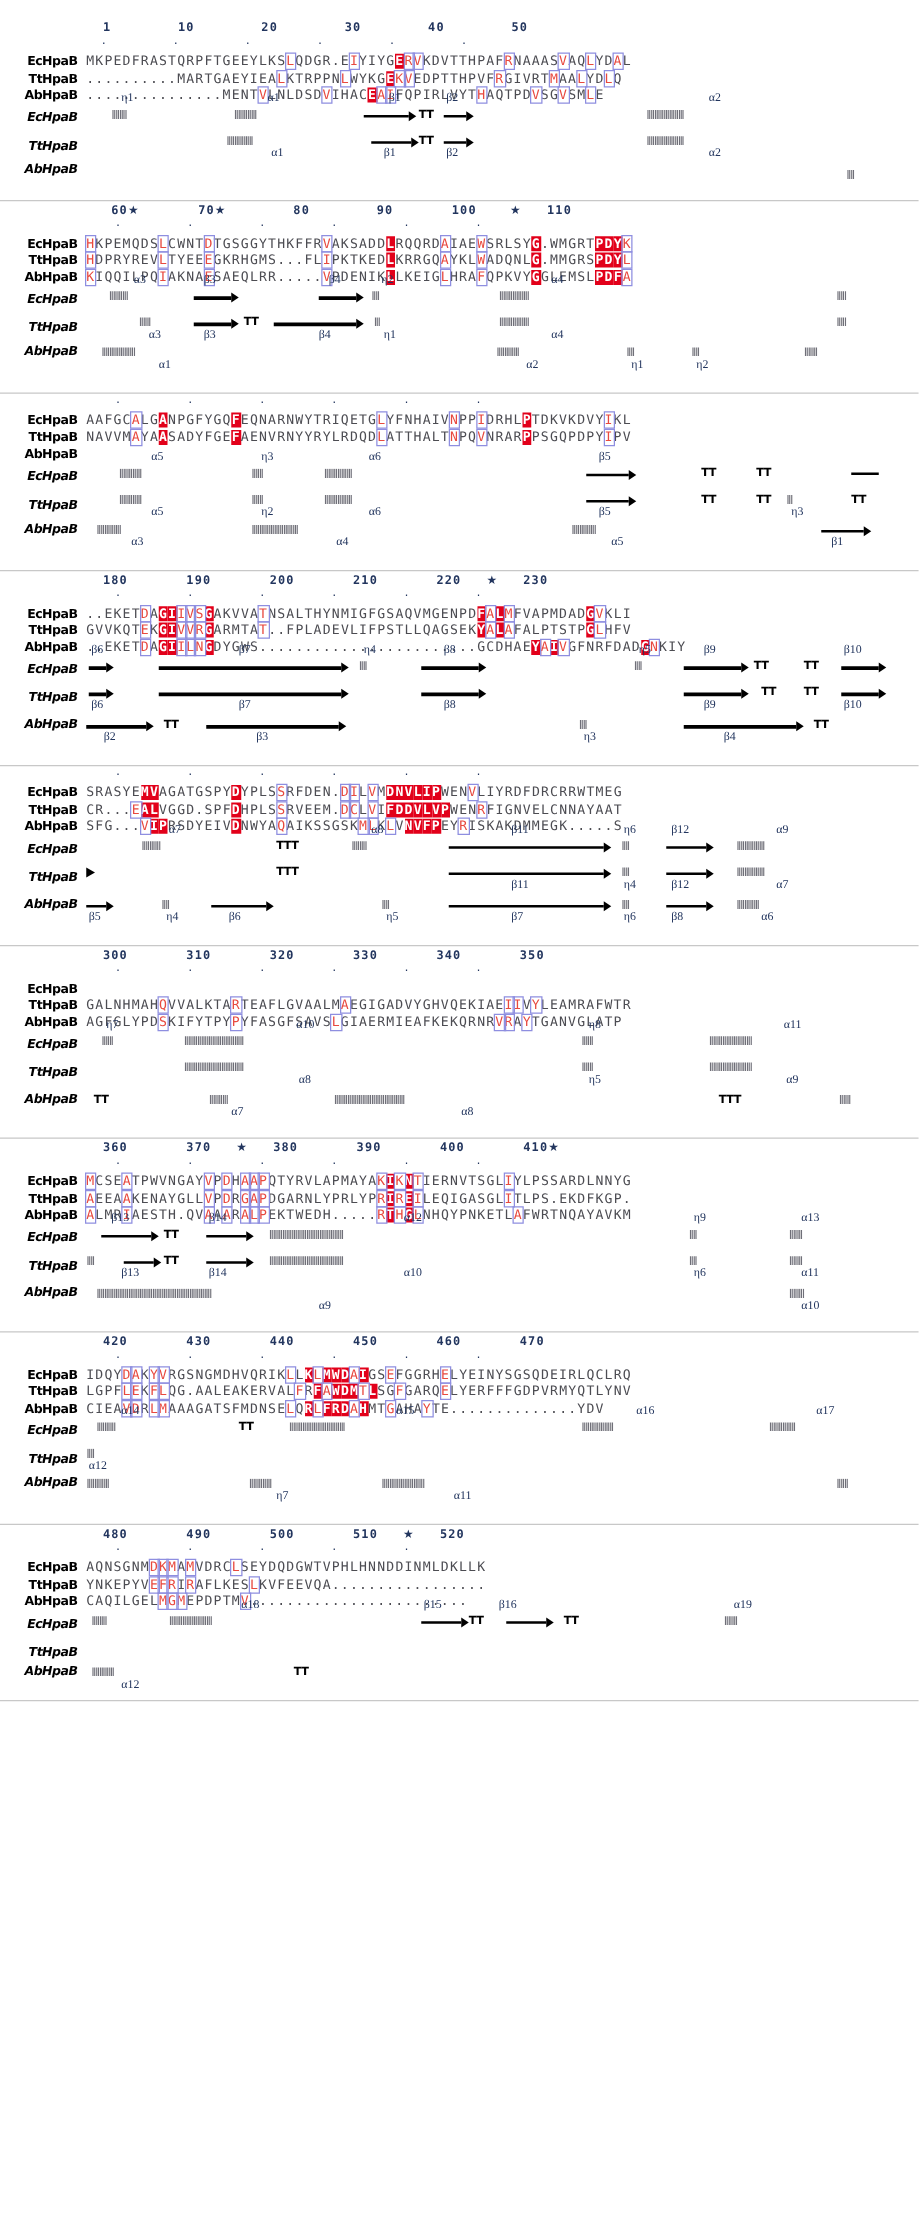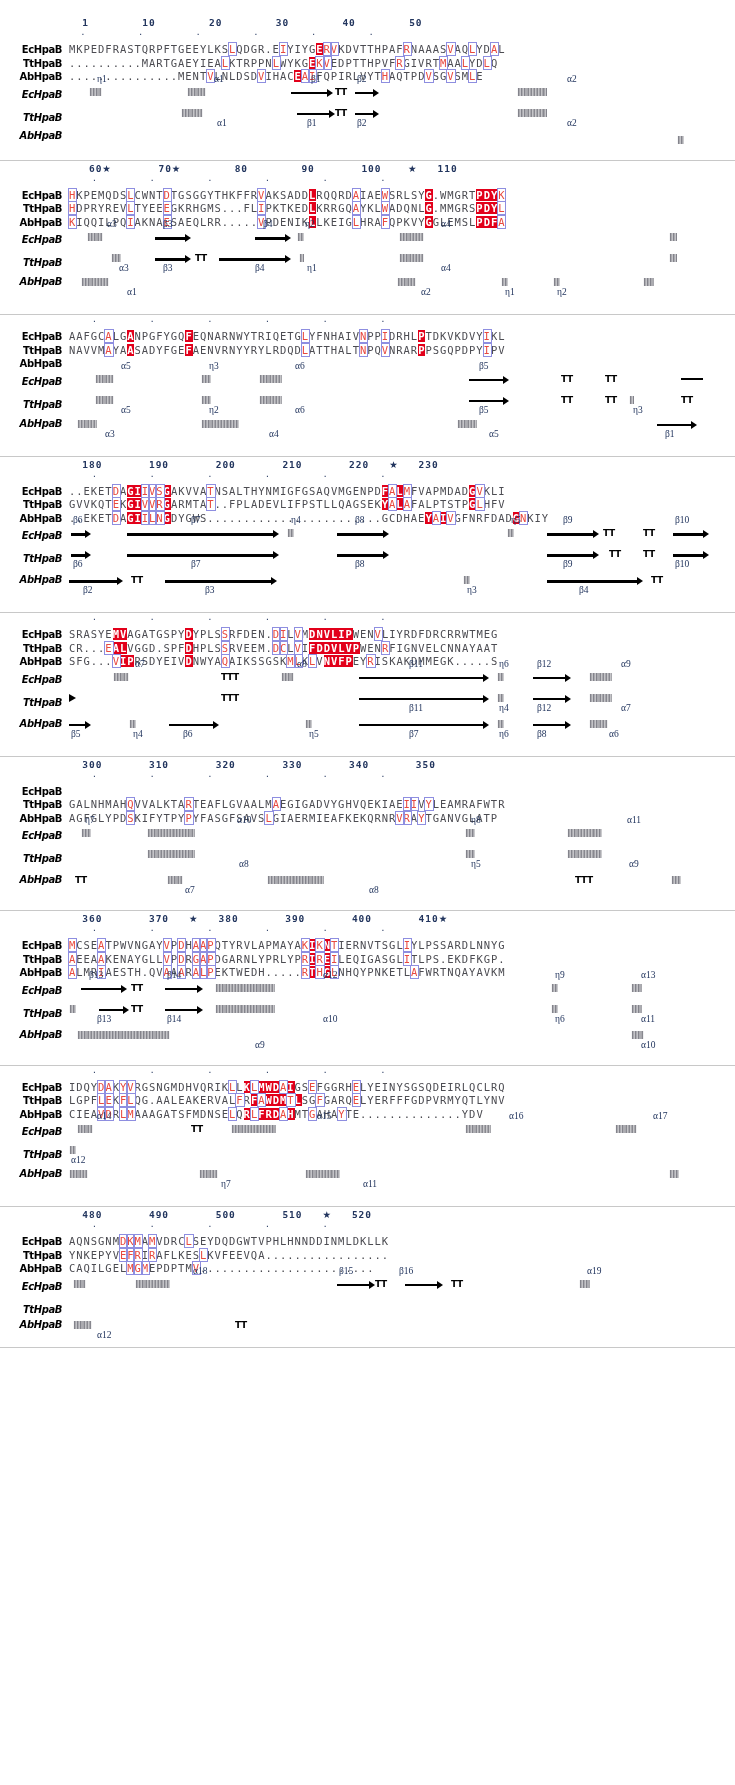--- a/index.html
+++ b/index.html
@@ -654,20 +654,24 @@
         <div class="helix" style="left:562px;top:4px;width:48px;">llllllll</div>
         <div class="ssname" style="left:572px;top:13px;">α10</div>
       </div>
     </div>
   </div>
 
   <div class="block">
     <div class="rule"></div>
     <div class="row">
       <div class="label"></div>
+      <div class="ruler">  420       430       440       450       460       470</div>
+    </div>
+    <div class="row">
+      <div class="label"></div>
       <div class="tickline">    .         .         .         .         .         .</div>
     </div>
 
     <div class="row seq">
       <div class="label">EcHpaB</div>
       <div class="seqline">IDQY<span class="sim boxs">D</span><span class="sim boxs">A</span>K<span class="sim boxs">Y</span><span class="sim boxs">V</span>RGSNGMDHVQRIK<span class="sim boxs">L</span>L<span class="ident">K</span><span class="sim boxs">L</span><span class="ident">M</span><span class="ident">W</span><span class="ident">D</span><span class="sim boxs">A</span><span class="ident">I</span>GS<span class="sim boxs">E</span>FGGRH<span class="sim boxs">E</span>LYEINYSGSQDEIRLQCLRQ</div>
     </div>
     <div class="row seq">
       <div class="label">TtHpaB</div>
       <div class="seqline">LGPF<span class="sim boxs">L</span><span class="sim boxs">E</span>K<span class="sim boxs">F</span><span class="sim boxs">L</span>QG.AALEAKERVAL<span class="sim boxs">F</span>R<span class="ident">F</span><span class="sim boxs">A</span><span class="ident">W</span><span class="ident">D</span><span class="ident">M</span><span class="sim boxs">T</span><span class="ident">L</span>SG<span class="sim boxs">F</span>GARQ<span class="sim boxs">E</span>LYERFFFGDPVRMYQTLYNV</div>

